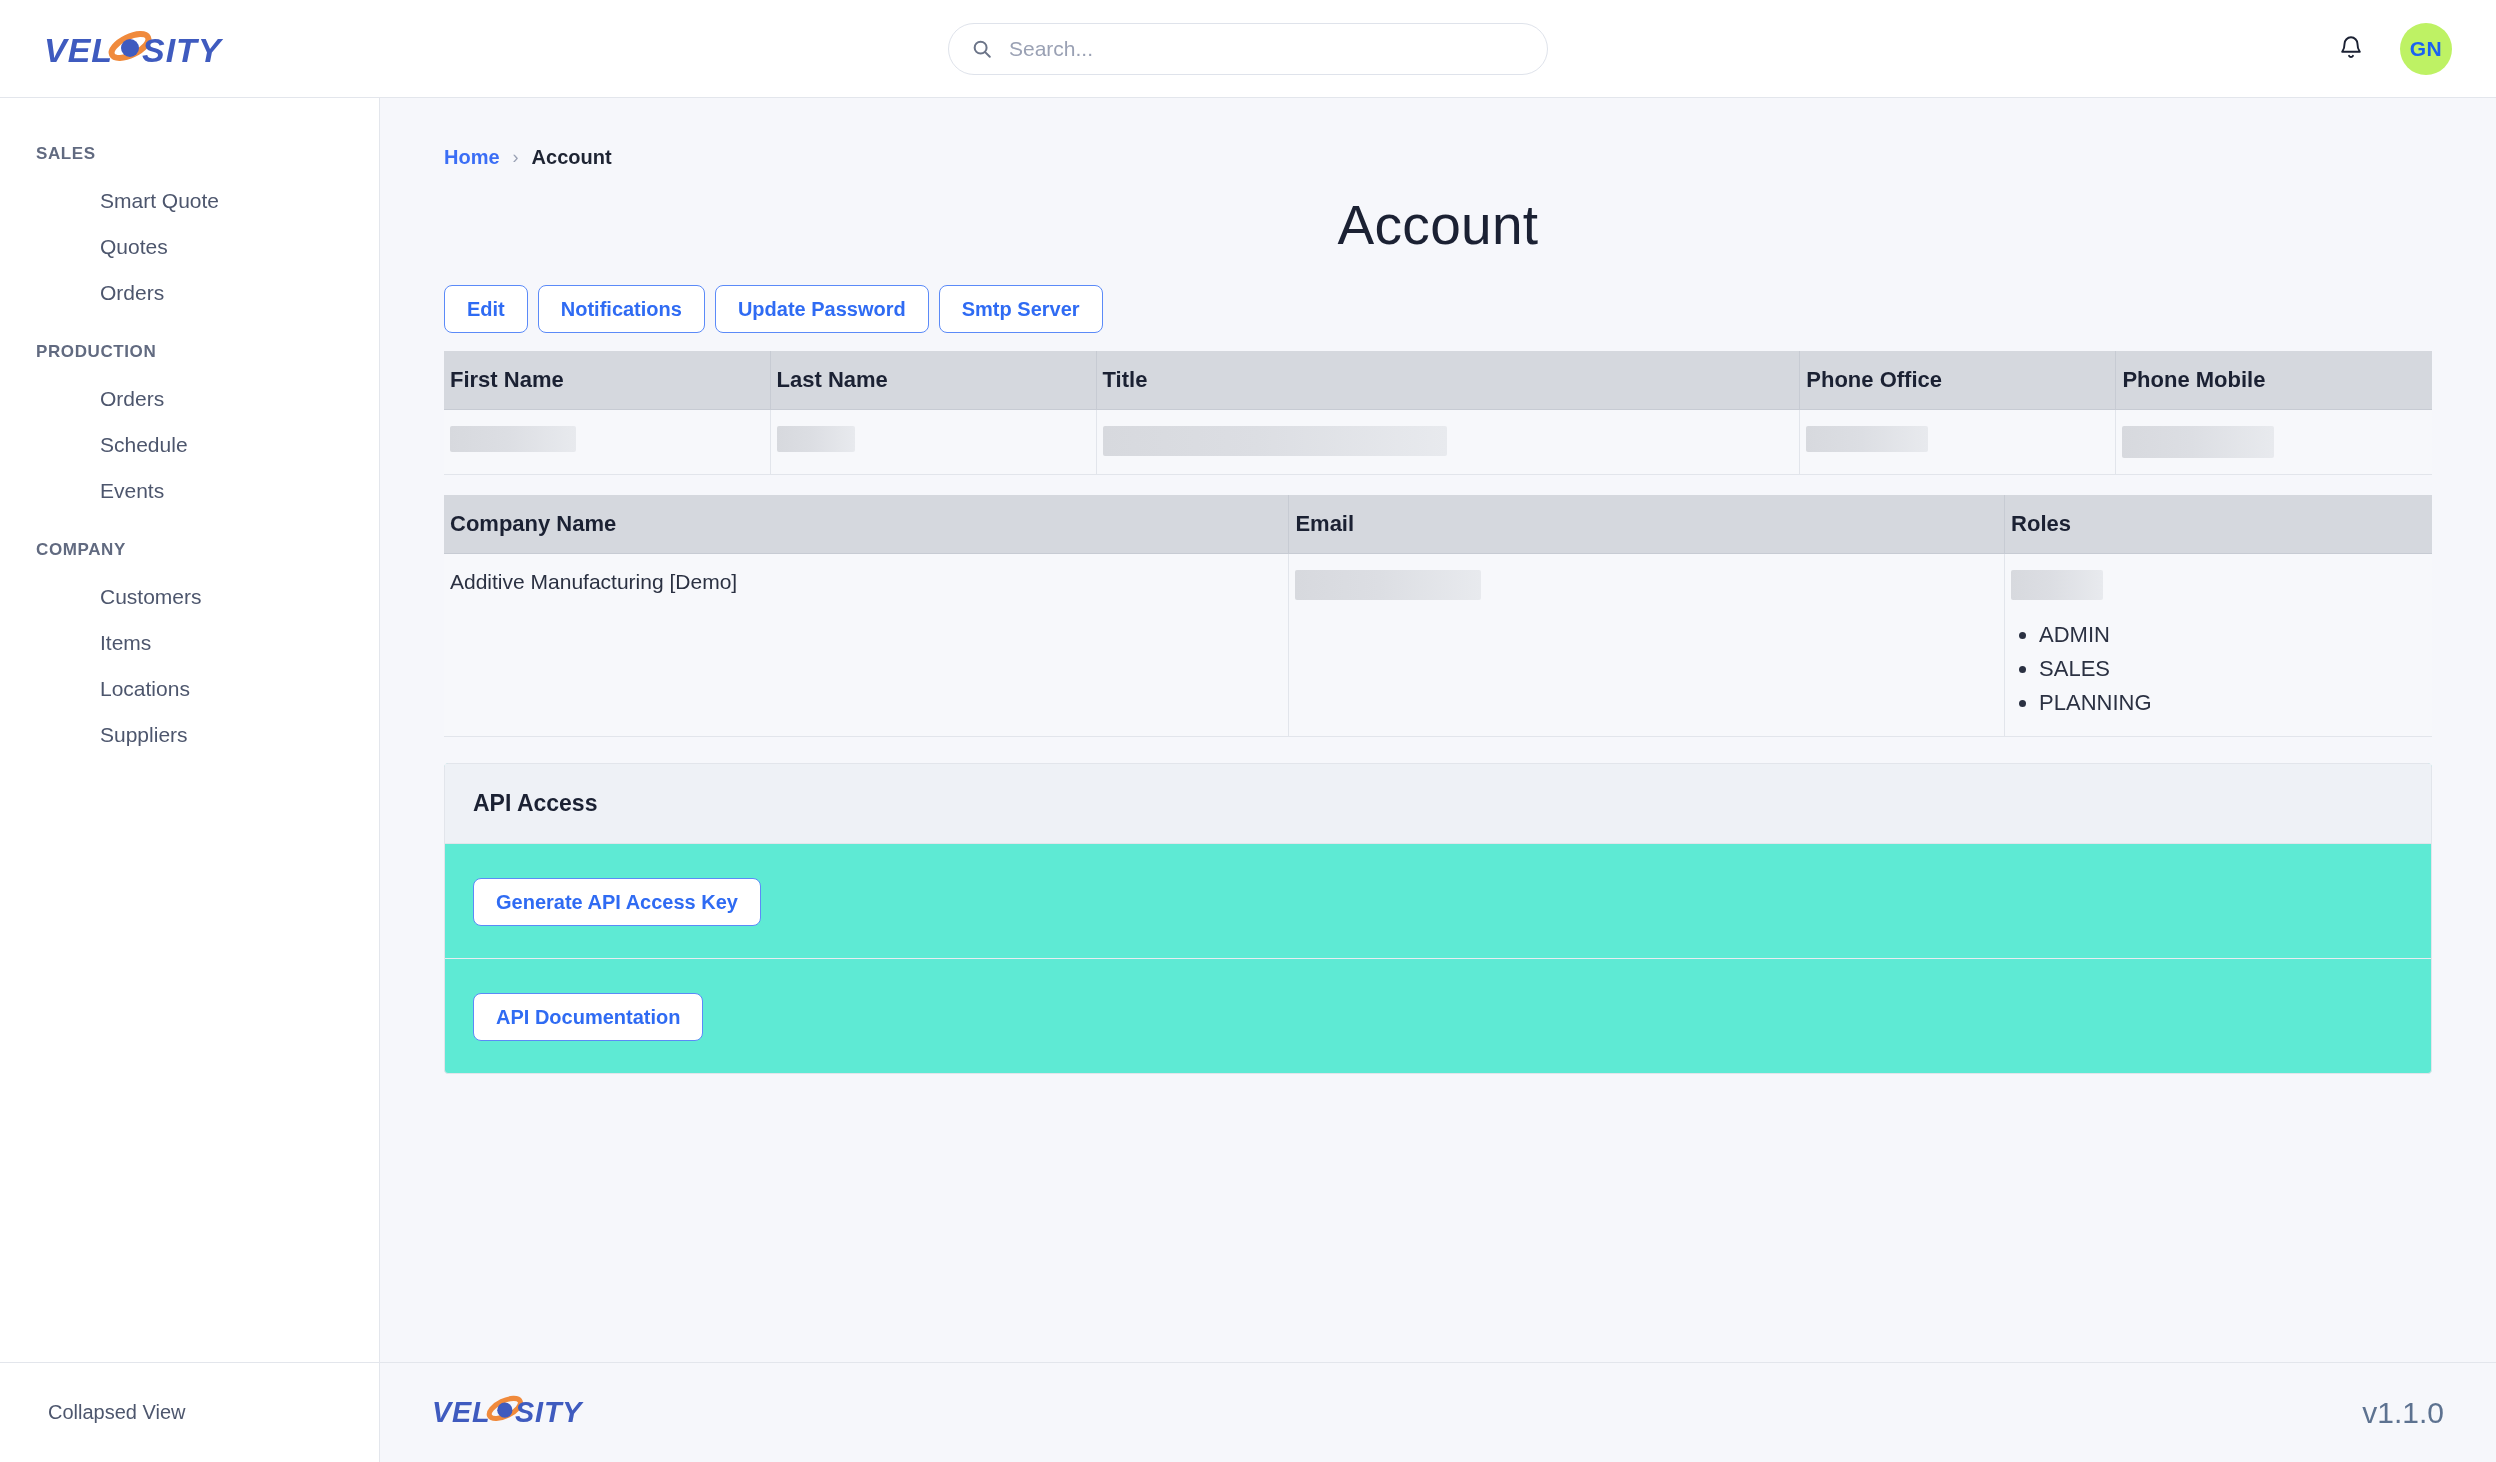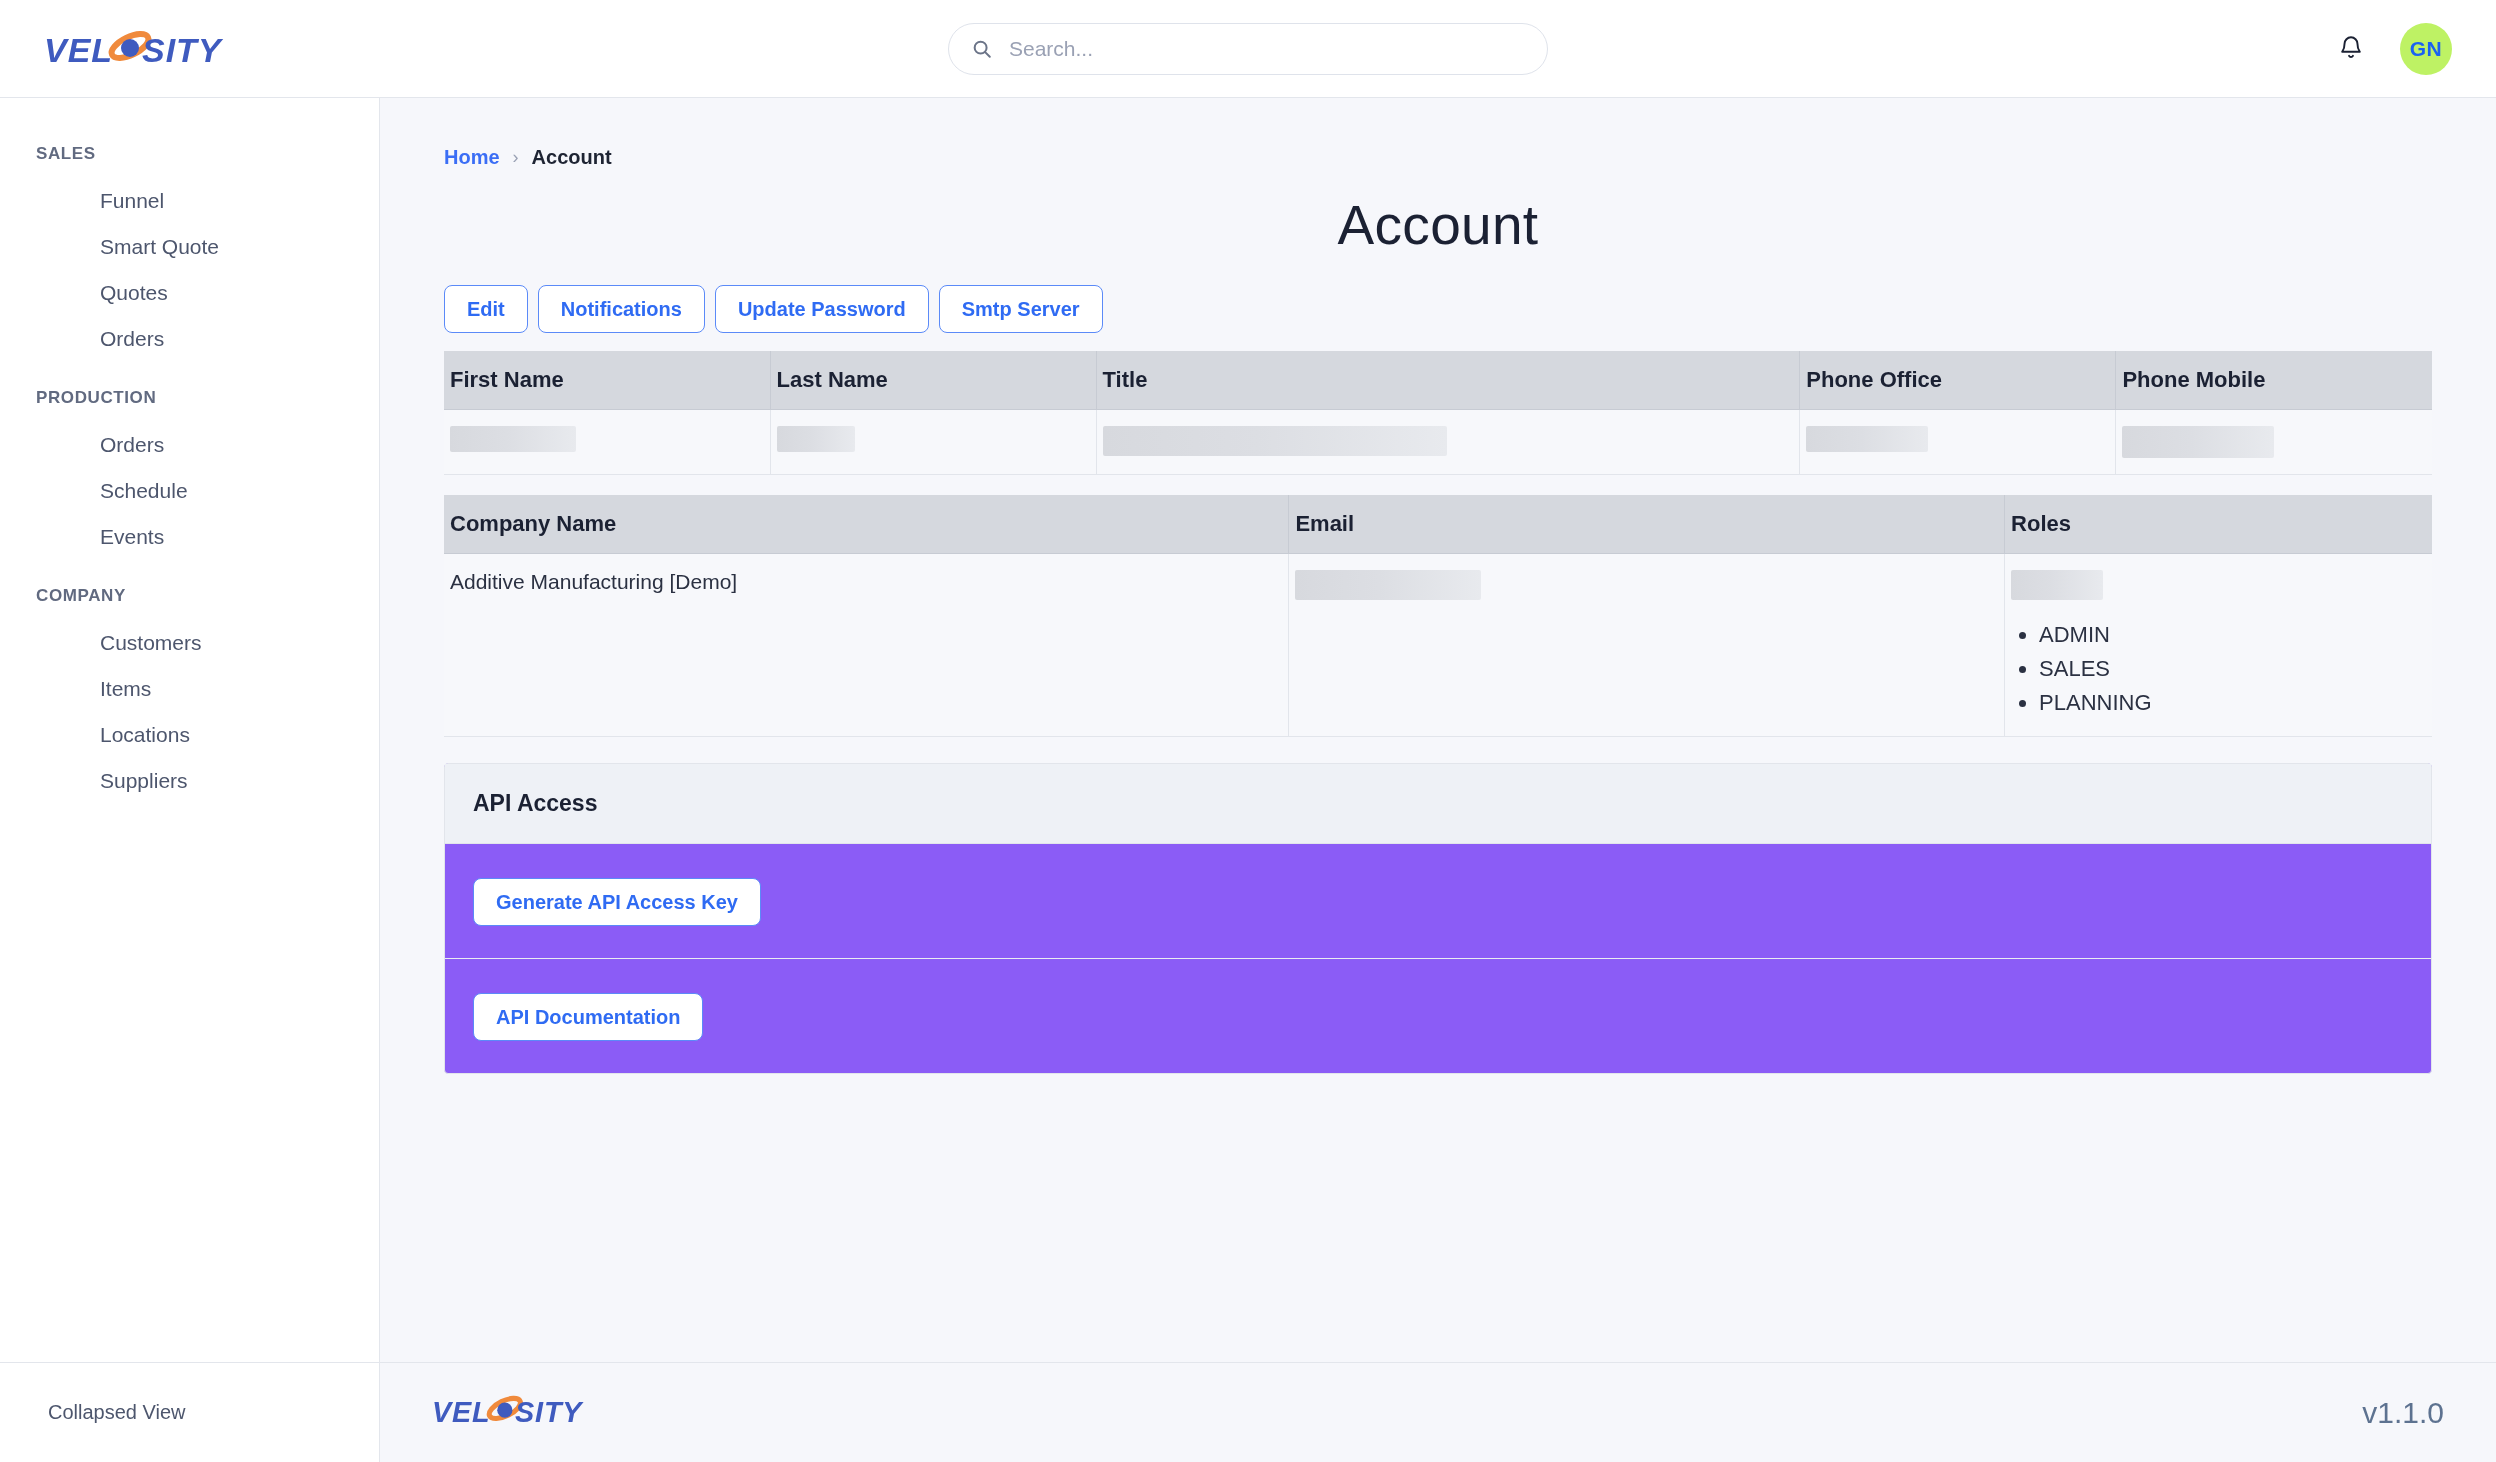--- a/index.html
+++ b/index.html
@@ -137,21 +137,21 @@
     display: inline-block; height: 26px; vertical-align: middle;
     border-radius: 2px;
     background: linear-gradient(90deg, #d7d9de 0%, #dcdee3 45%, #e8eaee 100%);
   }
   .roles-list { list-style: disc; margin: 18px 0 0 28px; }
   .roles-list li { font-size: 22px; color: #2b3142; padding: 4px 0; }
 
   
   .card {
     margin-top: 26px;
-    background: #8b5cf6;
+    background: #5eead4;
     border: 1px solid #e2e5eb;
     border-radius: 4px;
   }
   .card-header {
     background: #eef1f6; border-bottom: 1px solid #e2e5eb;
     padding: 26px 28px; font-size: 23px; font-weight: bold; color: #1b2133;
   }
   .card-section { padding: 34px 28px 32px 28px; border-bottom: 1px solid #e9ecf1; }
   .card-section:last-child { border-bottom: none; }
   .api-key-label { font-size: 22px; font-weight: bold; color: #1b2133; margin-bottom: 14px; }
@@ -209,21 +209,20 @@
     </div>
   </div>
 
   <div class="body-row">
 
     <div class="sidebar">
       <div class="nav">
 
         <div class="nav-group">
           <div class="nav-group-title">SALES</div>
-          <a class="nav-item">Funnel</a>
           <a class="nav-item">Smart Quote</a>
           <a class="nav-item">Quotes</a>
           <a class="nav-item">Orders</a>
         </div>
 
         <div class="nav-group">
           <div class="nav-group-title">PRODUCTION</div>
           <a class="nav-item">Orders</a>
           <a class="nav-item">Schedule</a>
           <a class="nav-item">Events</a>

